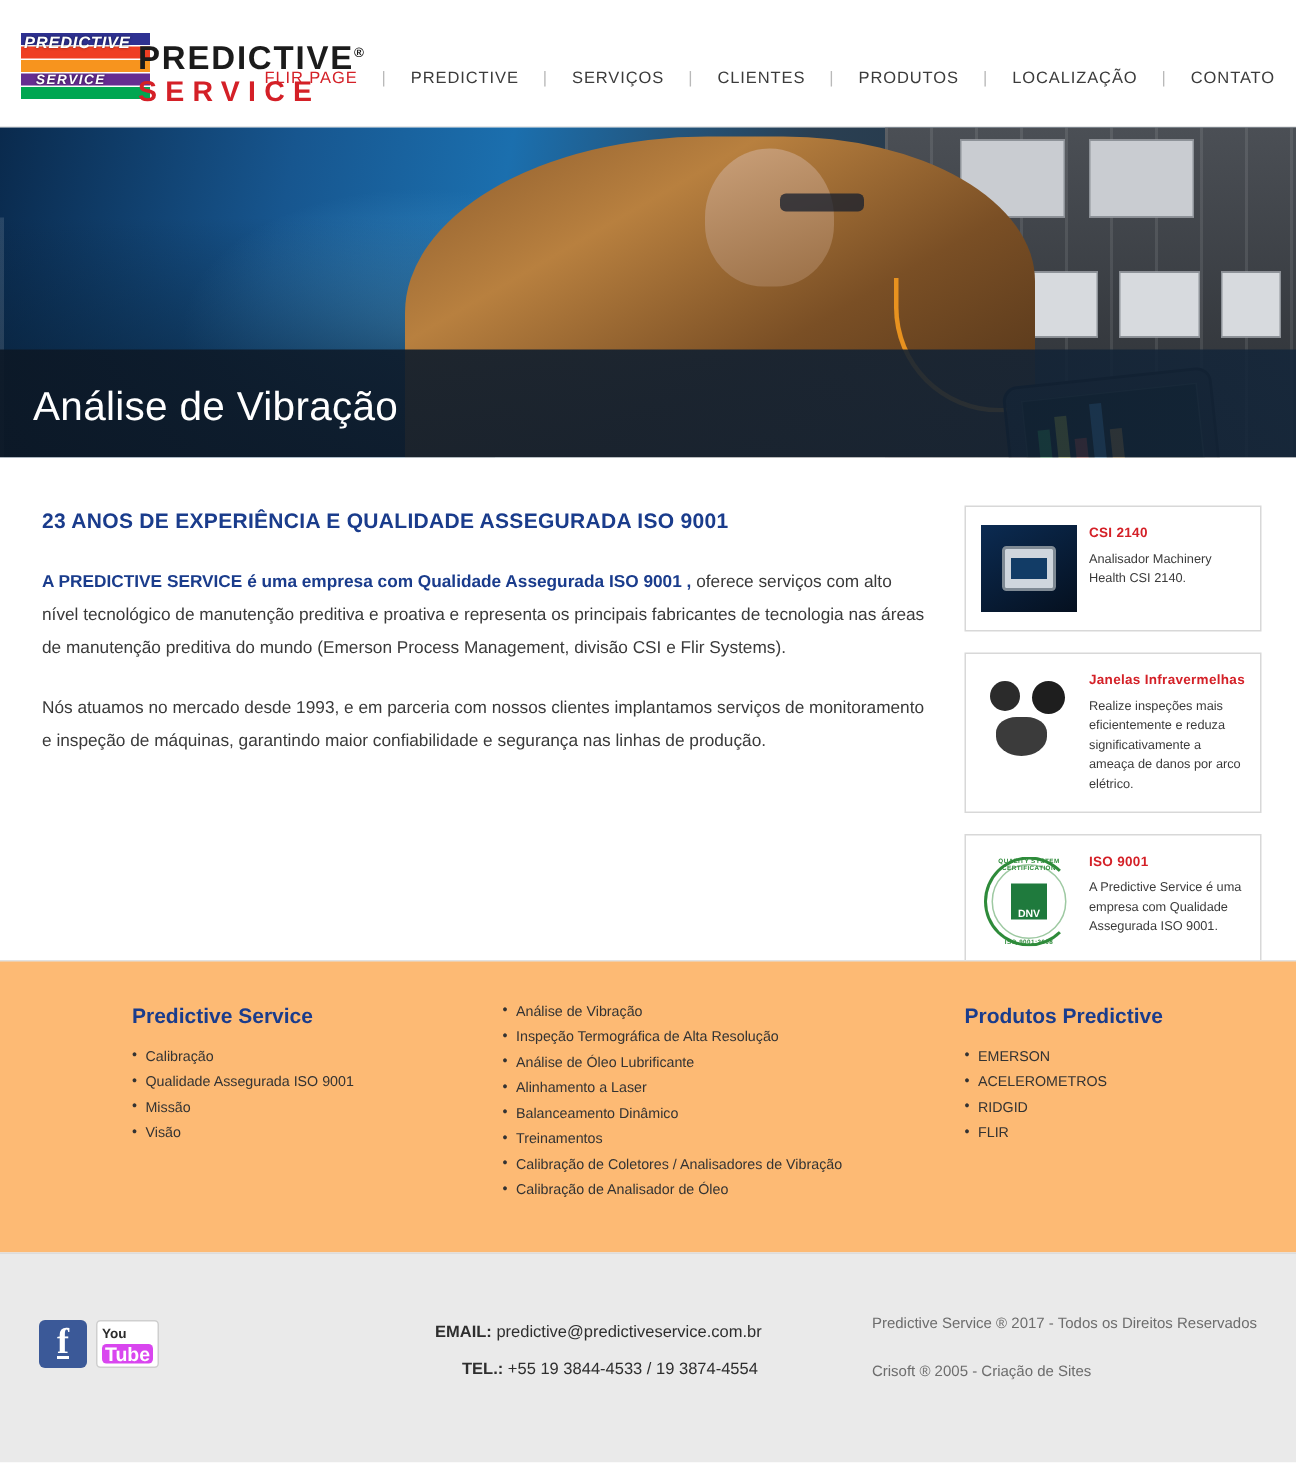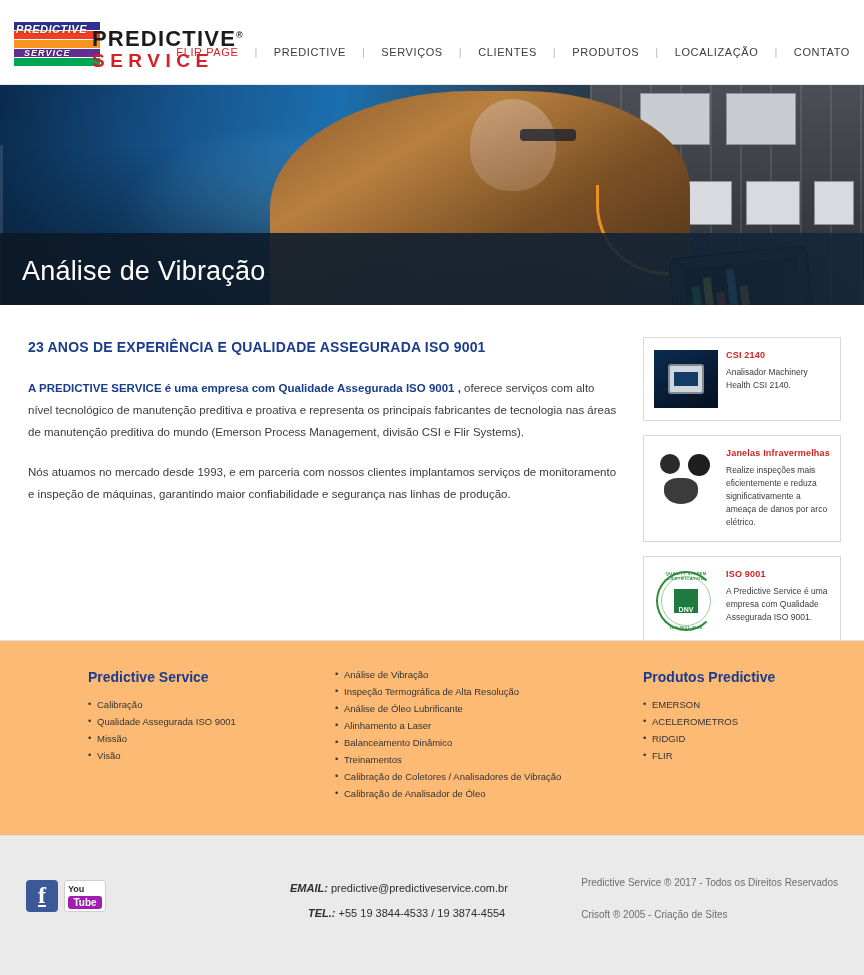--- a/index.html
+++ b/index.html
@@ -267,26 +267,26 @@
   }
   .yt {
     width: 42px; height: 32px; background: #ffffff; border: 1px solid #cfcfcf;
     border-radius: 3px; position: relative;
   }
   .yt .you {
     position: absolute; left: 3px; top: 3px; font-size: 9px; font-weight: bold; color: #2b2b2b;
   }
   .yt .tube {
     position: absolute; left: 3px; top: 15px; width: 34px; height: 13px;
-    background: #a21caf; border-radius: 3px; color: #fff; font-size: 10px;
+    background: #d946ef; border-radius: 3px; color: #fff; font-size: 13px;
     font-weight: bold; text-align: center; line-height: 13px;
   }
   .contact { position: absolute; left: 290px; top: 46px; text-align: left; }
   .contact div { font-size: 11px; color: #2e2e2e; margin-bottom: 13px; }
-  .contact b { font-weight: bold; font-style: italic; }
+  .contact b { font-weight: bold; }
   .contact .tel { padding-left: 18px; }
   .copy { position: absolute; right: 26px; top: 41px; }
   .copy div { font-size: 10px; color: #6d6d6d; margin-bottom: 21px; }
 </style>
 </head>
 <body>
 
 <div class="page">
 
   <div class="header">

